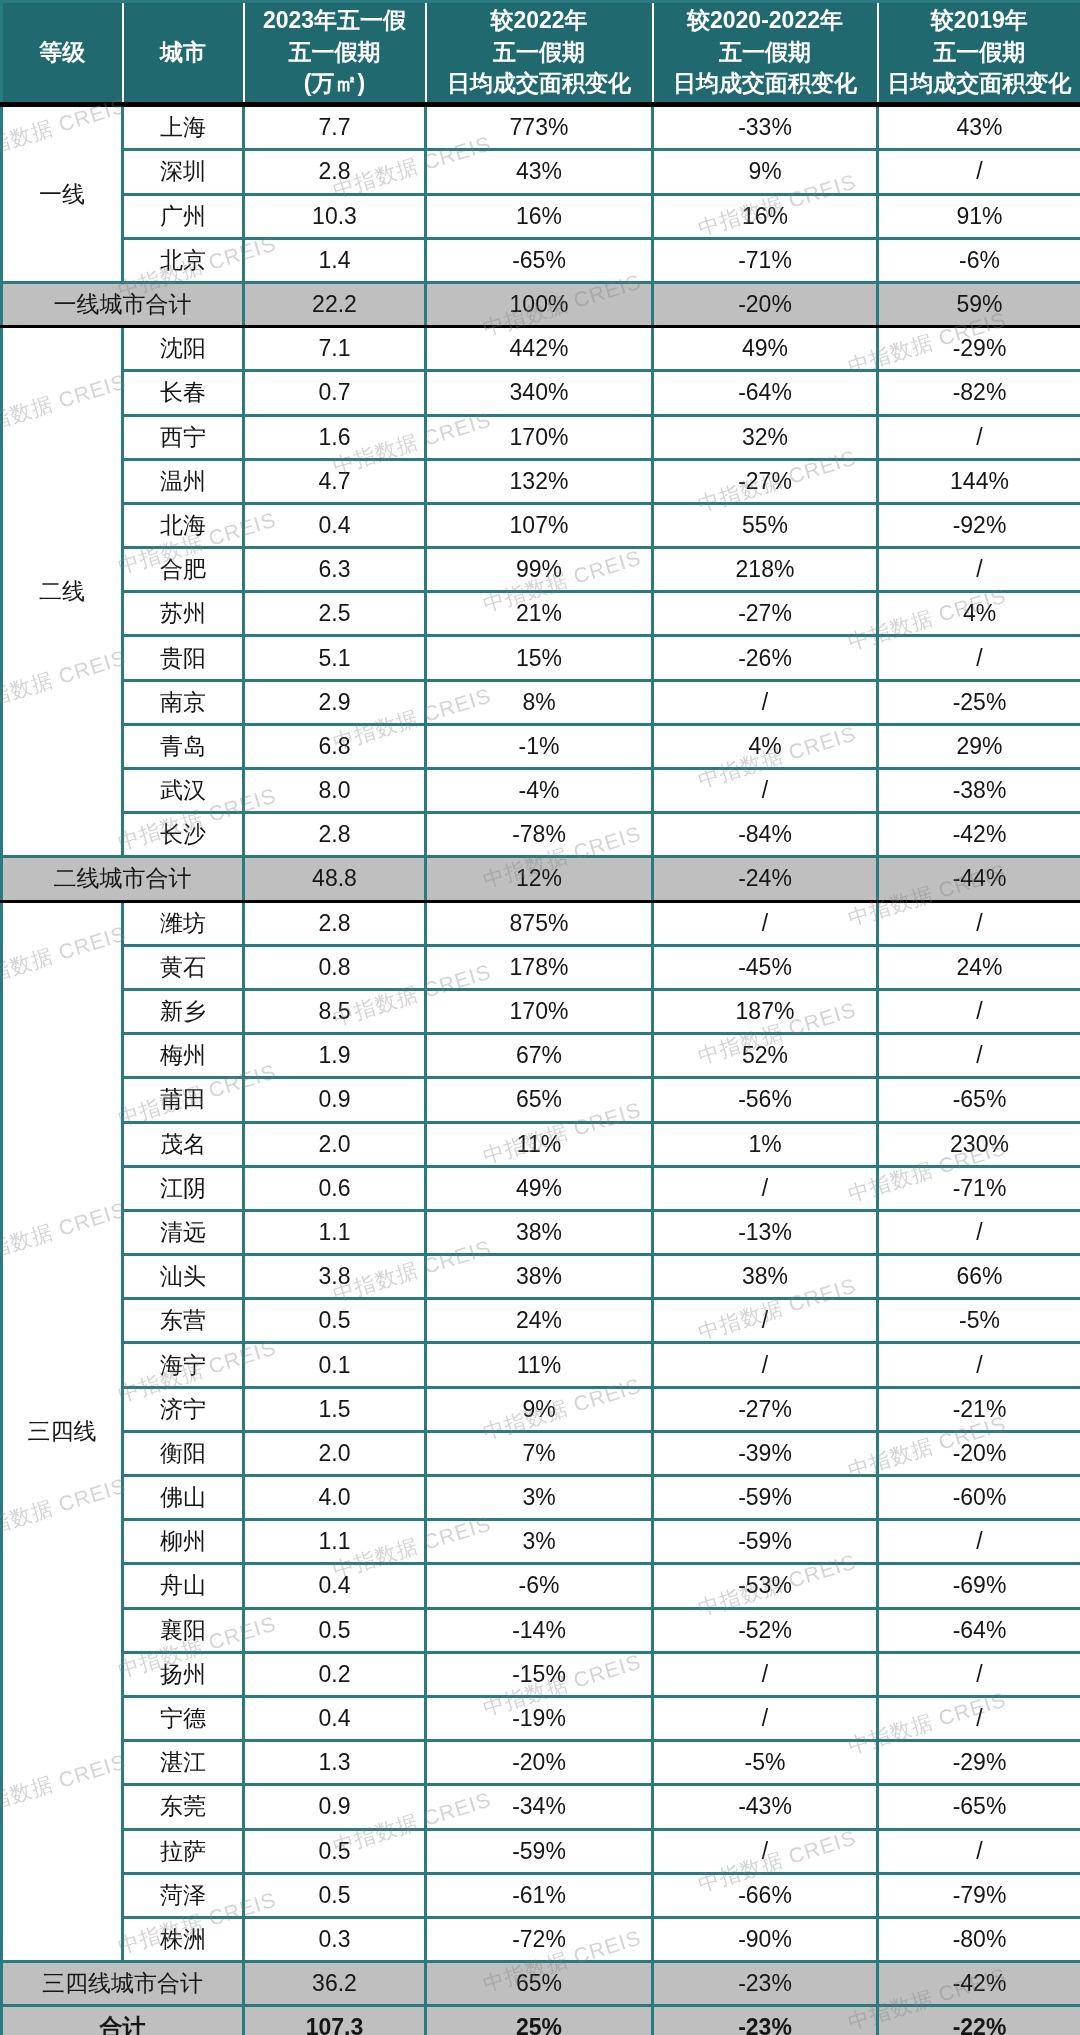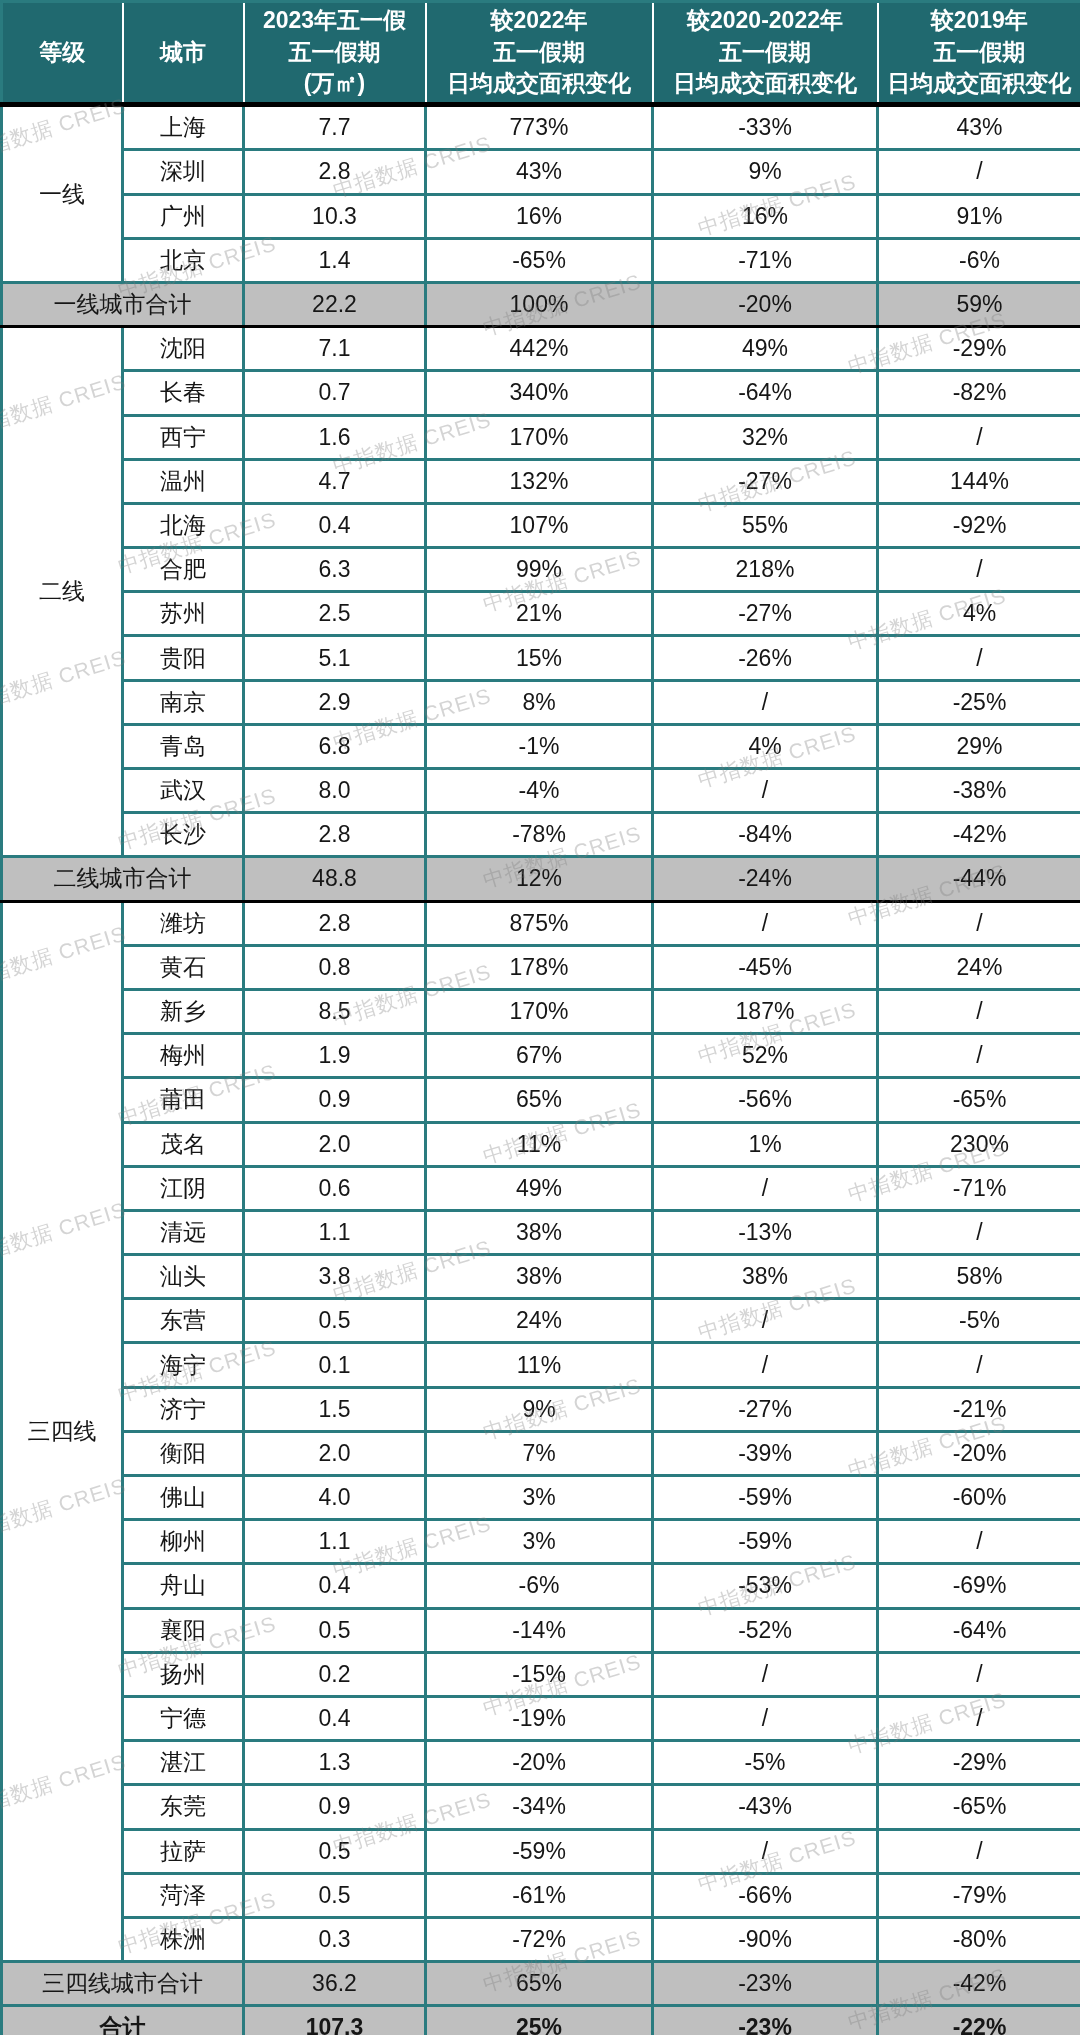--- a/index.html
+++ b/index.html
@@ -294,21 +294,21 @@
           <td>1.1</td>
           <td>38%</td>
           <td>-13%</td>
           <td>/</td>
         </tr>
         <tr>
           <td>汕头</td>
           <td>3.8</td>
           <td>38%</td>
           <td>38%</td>
-          <td>58%</td>
+          <td>66%</td>
         </tr>
         <tr>
           <td>东营</td>
           <td>0.5</td>
           <td>24%</td>
           <td>/</td>
           <td>-5%</td>
         </tr>
         <tr>
           <td>海宁</td>

